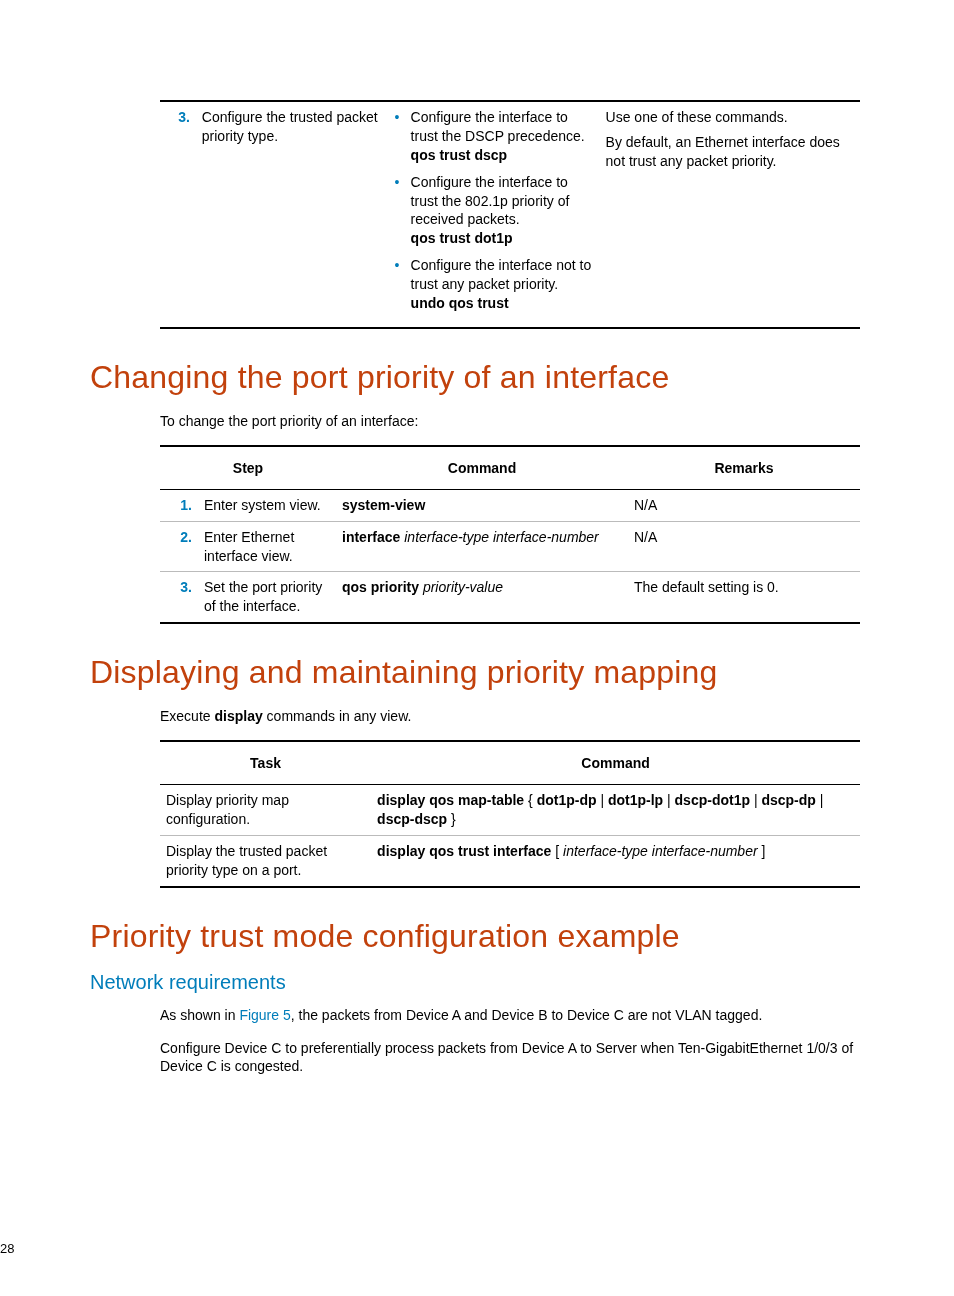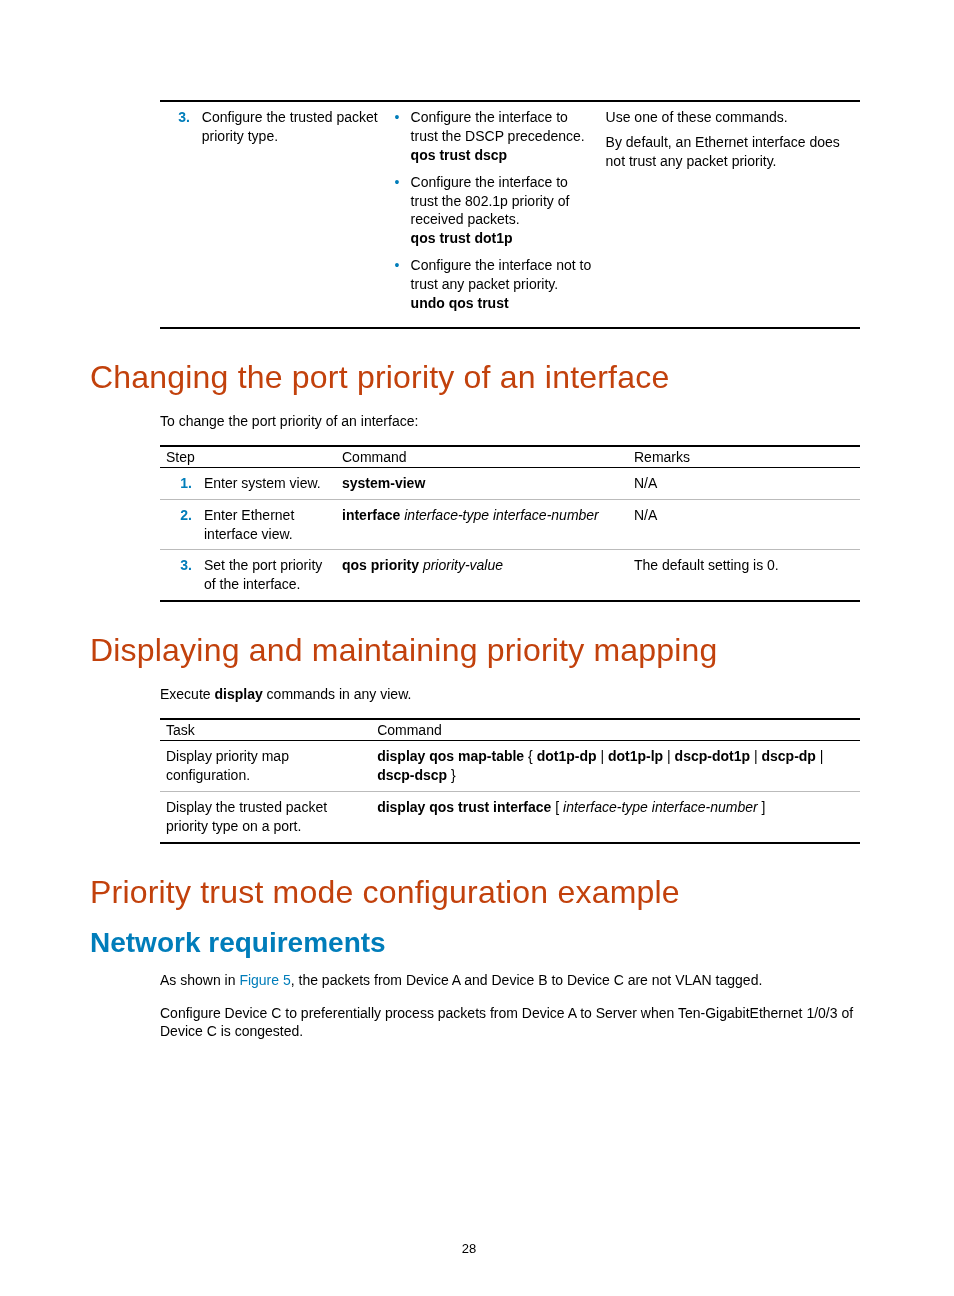--- a/index.html
+++ b/index.html
@@ -19,41 +19,41 @@
   h1 {
     font-family: "Segoe UI Light", "Helvetica Neue", Arial, sans-serif;
     font-weight: 300;
     color: #c2410c;
     font-size: 32px;
     margin: 30px 0 16px 0;
     letter-spacing: 0.2px;
   }
   h2 {
     font-family: "Segoe UI Light", "Helvetica Neue", Arial, sans-serif;
-    font-weight: 700;
+    font-weight: 400;
     color: #007dba;
-    font-size: 28px;
+    font-size: 20px;
     margin: 16px 0 12px 0;
   }
   .body-text {
     margin: 0 0 14px 70px;
     line-height: 1.35;
   }
   table {
     border-collapse: collapse;
     width: 700px;
     margin-left: 70px;
     margin-bottom: 12px;
   }
   th {
-    text-align: left;
-    font-weight: normal;
+    text-align: center;
+    font-weight: bold;
     border-top: 2px solid #000;
     border-bottom: 1px solid #000;
-    padding: 2px 6px;
+    padding: 13px 6px;
     vertical-align: top;
   }
   td {
     border-bottom: 1px solid #bbb;
     padding: 6px 6px;
     vertical-align: top;
     line-height: 1.35;
   }
   tr:last-child td {
     border-bottom: 2px solid #000;
@@ -83,21 +83,20 @@
     position: absolute;
     left: 2px;
     top: 0;
     font-size: 14px;
   }
   .link { color: #007dba; }
   .page-number {
     position: absolute;
     bottom: 40px;
     left: 0; right: 16px;
-    text-align: center;
     font-size: 13px;
   }
   
   .t1 .c-step { width: 200px; }
   .t1 .c-cmd  { width: 220px; margin-top: 12px; }
   .t1 .c-rem  { width: 280px; margin-top: 32px; }
   .t2 .c-step { width: 160px; }
   .t2 .c-cmd  { width: 280px; }
   .t2 .c-rem  { width: 220px; }
   .t3 .c-task { width: 200px; margin-left: 48px; }

